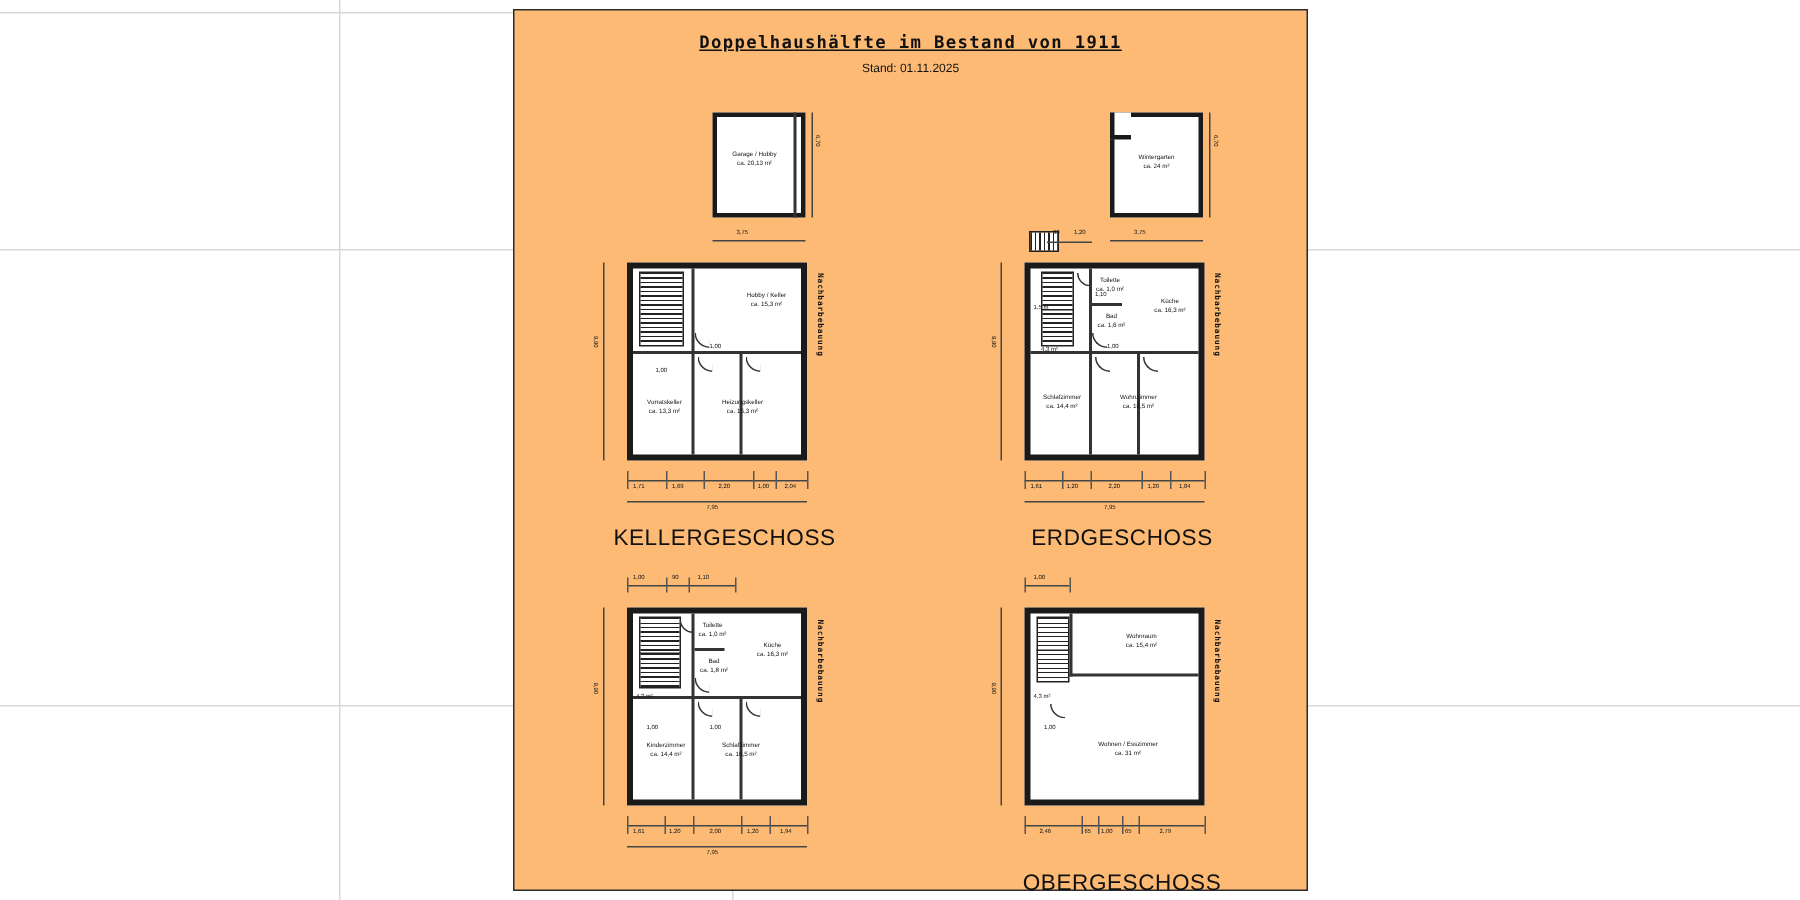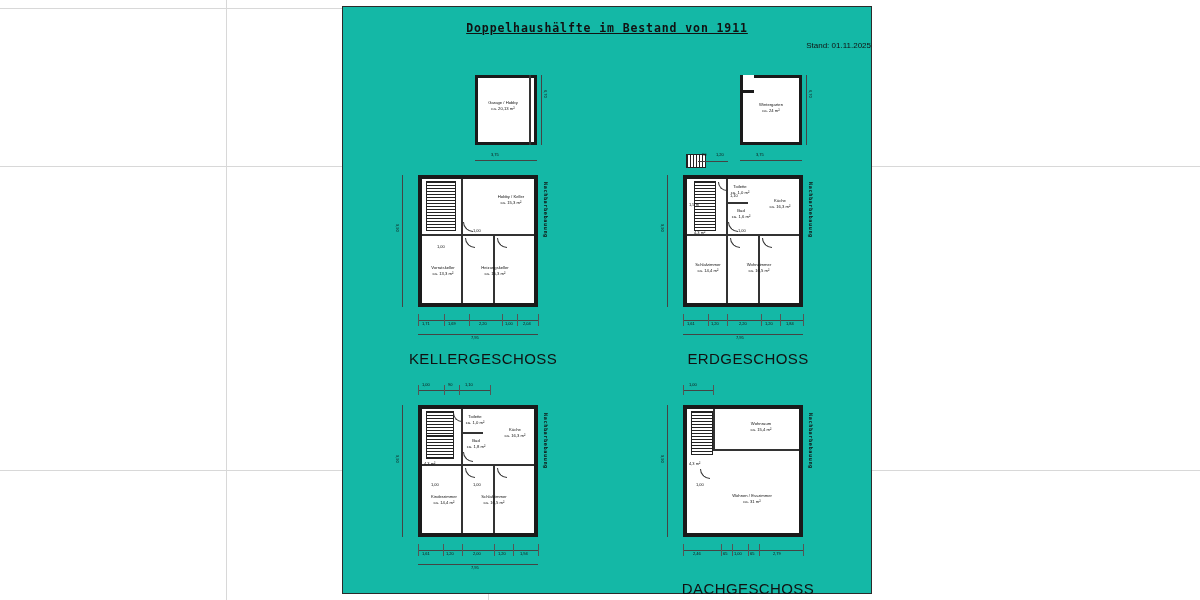--- a/index.html
+++ b/index.html
@@ -26,21 +26,21 @@
   }
 
   
   .sheet {
     position: absolute;
     left: 342px;
     top: 6px;
     width: 530px;
     height: 588px;
     border: 1.3px solid #2b2b2b;
-    background: #14b8a6;
+    background: #fdba74;
     box-sizing: border-box;
   }
 
   .title-main {
     position: absolute;
     left: 0;
     top: 14px;
     width: 100%;
     text-align: center;
     font-family: "DejaVu Sans Mono", monospace;
@@ -48,21 +48,21 @@
     font-weight: bold;
     letter-spacing: 0.9px;
     color: #111;
     text-decoration: underline;
   }
   .title-sub {
     position: absolute;
     left: 0;
     top: 34px;
     width: 100%;
-    text-align: right;
+    text-align: center;
     font-size: 8px;
     color: #111;
   }
 
   .plan {
     position: absolute;
   }
 
   .floor-label {
     position: absolute;
@@ -448,17 +448,17 @@
       <div class="tick" style="left:101px;top:167px;height:12px;"></div>
       <div class="tick" style="left:145px;top:167px;height:12px;"></div>
       <div class="dim" style="left:35px;top:174px;">2,46</div>
       <div class="dim" style="left:65px;top:174px;">65</div>
       <div class="dim" style="left:76px;top:174px;">1,00</div>
       <div class="dim" style="left:92px;top:174px;">65</div>
       <div class="dim" style="left:115px;top:174px;">2,79</div>
 
       <div class="sidetext" style="left:150px;top:36px;">Nachbarbebauung</div>
 
-      <div class="floor-label" style="left:-10px;top:203px;width:200px;">DACHGESCHOSS</div>
+      <div class="floor-label" style="left:-10px;top:203px;width:200px;">OBERGESCHOSS</div>
     </div>
 
   </div>
 </div>
 
 </body></html>

